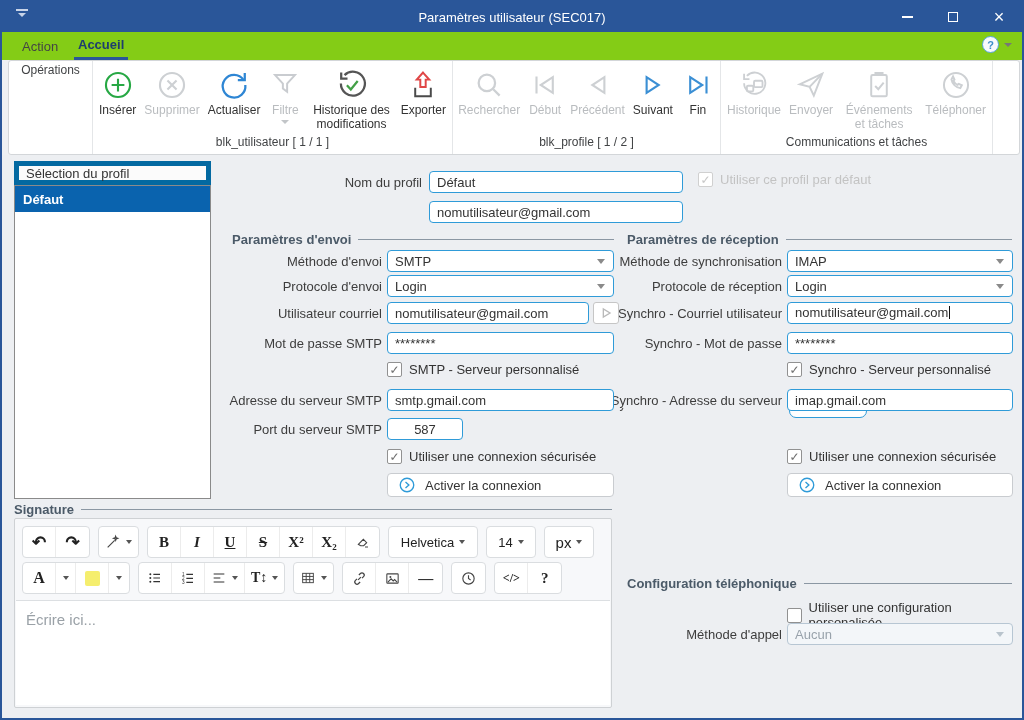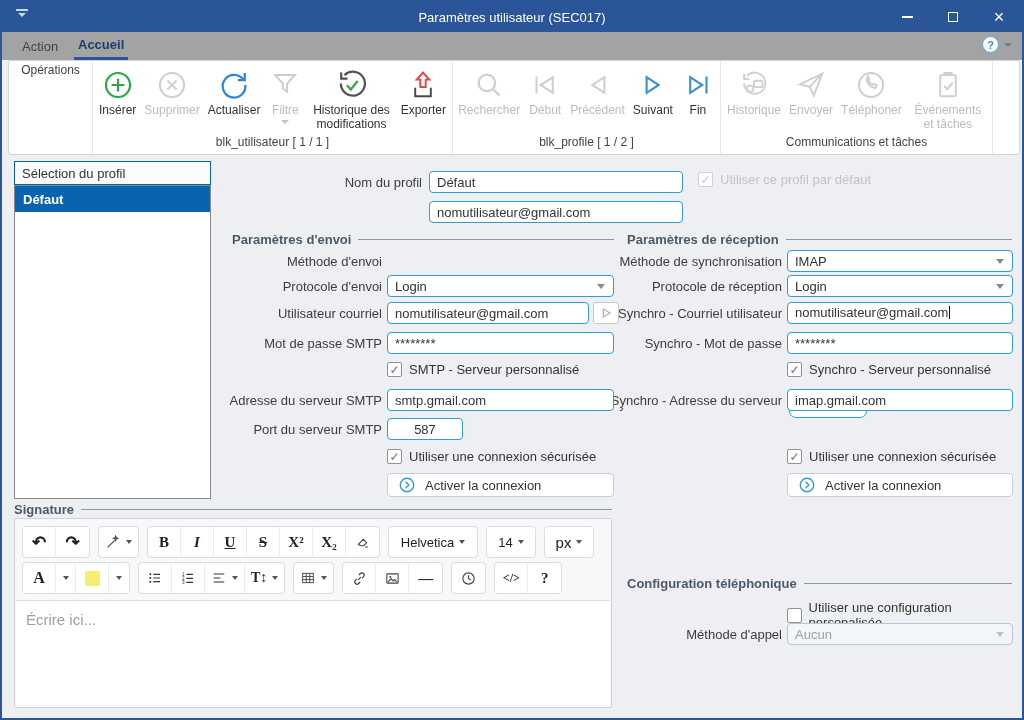--- a/index.html
+++ b/index.html
@@ -12,41 +12,41 @@
   .titlebar { position:absolute; top:0; left:0; width:1020px; height:30px; background:#2a5699; display:flex; align-items:center; }
   .titlebar .wtitle { position:absolute; left:0; right:0; text-align:center; color:#fff; font-size:13px; }
   .winmenu { position:absolute; left:12px; top:7px; width:16px; height:16px; display:flex; flex-direction:column; align-items:center; gap:2px; }
   .winmenu .bar { width:12px; height:2px; background:#c8d4e8; }
   .winmenu .chv { width:0; height:0; border-left:4px solid transparent; border-right:4px solid transparent; border-top:4px solid #c8d4e8; }
   .wctrls { position:absolute; right:0; top:0; height:30px; display:flex; }
   .wbtn { width:46px; height:30px; display:flex; align-items:center; justify-content:center; color:#fff; font-size:15px; cursor:default; }
   .wbtn .minbar { width:11px; height:1.5px; background:#fff; }
   .wbtn .maxbox { width:10px; height:10px; border:1.5px solid #fff; }
   
-  .tabrow { position:absolute; top:30px; left:0; width:1020px; height:28px; background:#a3a3a3;text-align:right; }
+  .tabrow { position:absolute; top:30px; left:0; width:1020px; height:28px; background:#84cc16;text-align:right; }
   .tab { position:absolute; top:0; height:28px; display:flex; align-items:center; font-size:13px; color:#444; padding:0 4px; }
   .tab.active { color:#1d3e6e; font-weight:bold; border-bottom:3px solid #2a5699; }
   .helpzone { position:absolute; right:10px; top:4px; display:flex; align-items:center; gap:5px; }
   .helpcirc { width:17px; height:17px; border:1.5px solid #58a6d8; border-radius:50%; color:#3f8fc9; font-size:11px; font-weight:bold; display:flex; align-items:center; justify-content:center; background:#f8fafc; }
   .helpchv { width:0; height:0; border-left:4px solid transparent; border-right:4px solid transparent; border-top:4px solid #777; }
   
   .ribbon { position:absolute; top:58px; left:6px; width:1012px; height:95px; background:#fff; border:1px solid #d3d6d9; border-radius:3px; display:flex; overflow:hidden; }
   .rgroup { display:flex; flex-direction:column; border-right:1px solid #e4e6e8; }
   .rbtns { display:flex; justify-content:center; align-items:flex-start; padding:5px 2px 0; flex:1; }
   .rbtn { display:flex; flex-direction:column; align-items:center; padding:0 4px; cursor:default; }
   .rbtn .ric { height:38px; display:flex; align-items:center; justify-content:center; }
   .rbtn .rlb { font-size:12px; color:#333; text-align:center; line-height:1.15; white-space:pre-line; }
   .rbtn.disabled .rlb { color:#b9bcbf; }
   .glabel { text-align:center; font-size:12px; color:#414345; padding:2px 0 5px; }
   .fchv { width:0; height:0; border-left:4px solid transparent; border-right:4px solid transparent; border-top:4px solid #c2c5c8; margin-top:2px; }
   svg { display:block; }
   
   .mainzone { position:absolute; top:153px; left:0; width:1020px; height:563px; background:#edeff2; }
   
-  .pheader { position:absolute; left:12px; top:6px; width:197px; height:24px; background:#fbfbfb; border:1px solid #0369a1; font-size:13px; color:#333; display:flex; align-items:center; padding:0 7px; }
+  .pheader { position:absolute; left:12px; top:6px; width:197px; height:24px; background:#fbfbfb; border:5px solid #0369a1; font-size:13px; color:#333; display:flex; align-items:center; padding:0 7px; }
   .plist { position:absolute; left:12px; top:30px; width:197px; height:314px; background:#fff; border:1px solid #8a8a8a; }
   .pitem.selected { height:26px; background:#0a63ae; color:#fff; font-weight:bold; font-size:13px; display:flex; align-items:center; padding:0 8px; }
   
   .flabel { position:absolute; font-size:13px; color:#3d3d3d; text-align:right; height:16px; line-height:16px; white-space:nowrap; }
   .tbx { position:absolute; height:22px; border:1.5px solid #2f9bd8; border-radius:4px; background:#fff; font-family:"Liberation Sans",sans-serif; font-size:13px; color:#333; padding:0 7px; z-index:2; }
   .ddl { position:absolute; height:22px; border:1.5px solid #2f9bd8; border-radius:4px; background:#fff; font-size:13px; color:#333; display:flex; align-items:center; padding:0 20px 0 7px; z-index:2; }
   .ddl .selarrow { position:absolute; right:8px; top:8px; width:0; height:0; border-left:4px solid transparent; border-right:4px solid transparent; border-top:5px solid #8a8a8a; }
   .ddl.disabled { border:1px solid #b7c6d3; background:#f3f6f9; color:#98a2ab; }
   .ddl.disabled .selarrow { border-top-color:#b9c4cd; }
   .cbrow { position:absolute; display:flex; align-items:center; gap:7px; font-size:13px; color:#333; z-index:2; }
@@ -240,38 +240,38 @@
         </div>
         <div class="rbtn disabled">
           <span class="ric">
             <svg width="34" height="34" viewBox="0 0 24 24" fill="none" stroke="#cdd0d3" stroke-width="1.4">
               <path d="M4 11.5L20 4l-6 15.5-3-6.2z"></path>
                 <path d="M11 13.3L20 4"></path>
             </svg>
           </span>
           <span class="rlb">Envoyer</span>
         </div>
-        <div class="rbtn disabled">
-          <span class="ric">
-            <svg width="34" height="34" viewBox="0 0 24 24" fill="none" stroke="#cdd0d3" stroke-width="1.4">
-              <circle cx="12" cy="12" r="8.5"></circle>
-              <path d="M8.8 8c.5 3.2 3 5.7 6.2 6.2l1.1-2-2.2-1-.9.7c-1.2-.6-2.2-1.6-2.8-2.8l.7-.9-1-2.2z"></path>
-            </svg>
-          </span>
-          <span class="rlb">Téléphoner</span>
-        </div>
         <div class="rbtn disabled" style="max-width:86px;">
           <span class="ric">
             <svg width="34" height="34" viewBox="0 0 24 24" fill="none" stroke="#cdd0d3" stroke-width="1.4">
               <rect x="6.5" y="5" width="11" height="15" rx="1"></rect>
                 <path d="M9.5 5V3.5h5V5"></path>
               <path d="M9.3 12.7l2.2 2.3 3.8-4.6"></path>
             </svg>
           </span>
           <span class="rlb">Événements et tâches</span>
+        </div>
+        <div class="rbtn disabled">
+          <span class="ric">
+            <svg width="34" height="34" viewBox="0 0 24 24" fill="none" stroke="#cdd0d3" stroke-width="1.4">
+              <circle cx="12" cy="12" r="8.5"></circle>
+              <path d="M8.8 8c.5 3.2 3 5.7 6.2 6.2l1.1-2-2.2-1-.9.7c-1.2-.6-2.2-1.6-2.8-2.8l.7-.9-1-2.2z"></path>
+            </svg>
+          </span>
+          <span class="rlb">Téléphoner</span>
         </div>
       </div>
       <div class="glabel">Communications et tâches</div>
     </div>
 
     <div class="rgroup" style="flex:1; border-right:none;"></div>
   </div>
 
   <div class="mainzone">
 
@@ -288,20 +288,24 @@
     </div>
 
     <input class="tbx" style="left: 427px; top: 46px; width: 254px;" readonly="" value="nomutilisateur@gmail.com">
 
     <div class="secHead" style="left:230px; top:77px; width:382px;">
       <span class="stitle">Paramètres d'envoi</span>
         <span class="sline"></span>
     </div>
 
     <div class="flabel" style="left:180px; top:99px; width:200px;">Méthode d'envoi</div>
+    <div class="ddl" style="left:385px; top:95px; width:227px;">
+      <span>SMTP</span>
+        <span class="selarrow"></span>
+    </div>
 
     <div class="flabel" style="left:180px; top:124px; width:200px;">Protocole d'envoi</div>
     <div class="ddl" style="left:385px; top:120px; width:227px;">
       <span>Login</span>
         <span class="selarrow"></span>
     </div>
 
     <div class="flabel" style="left:180px; top:151px; width:200px;">Utilisateur courriel</div>
     <input class="tbx" style="left: 385px; top: 147px; width: 202px;" readonly="" value="nomutilisateur@gmail.com">
     <div class="smallarrowbtn" style="left:591px; top:147px;">

